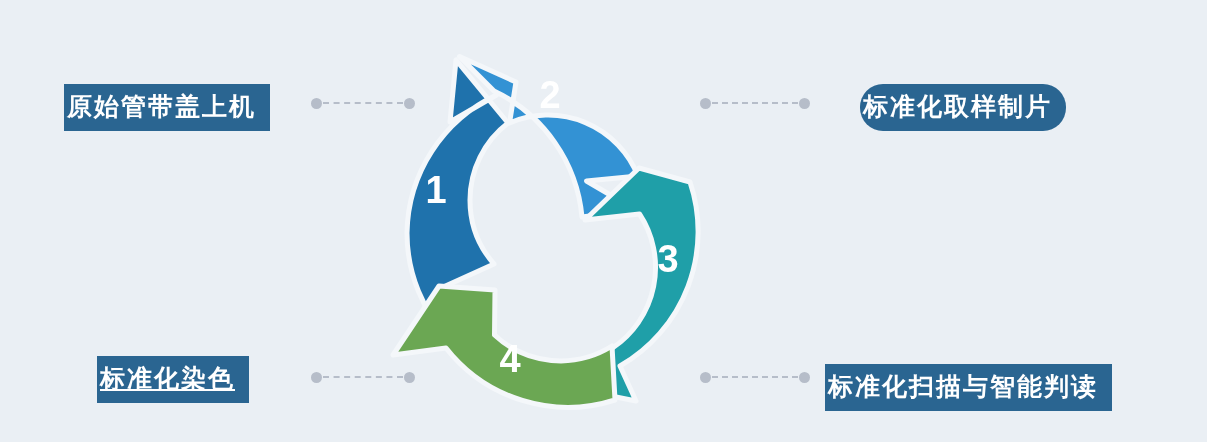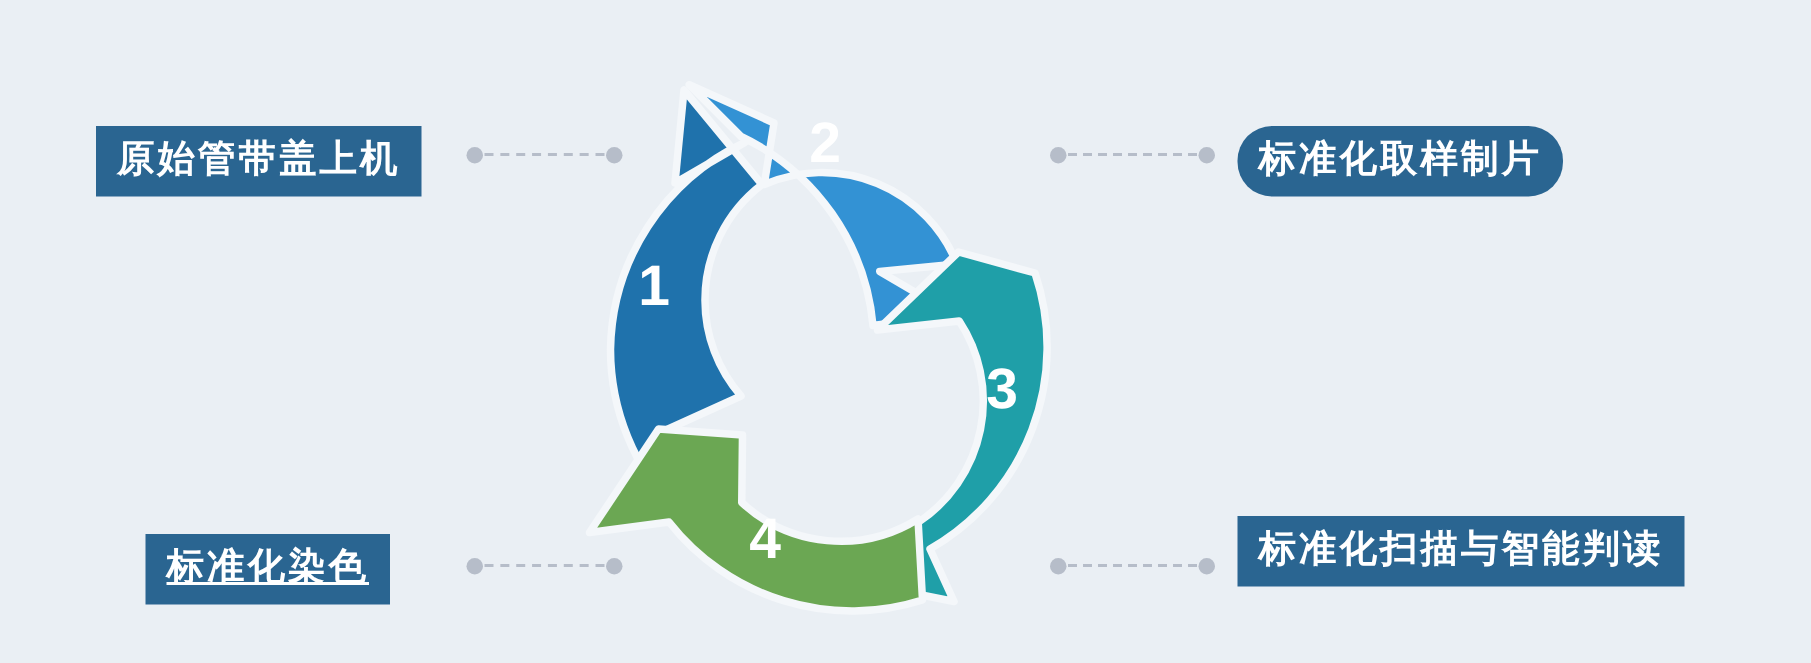--- a/index.html
+++ b/index.html
@@ -27,29 +27,29 @@
     height: 424px;
   }
   .label-box {
     position: absolute;
     background: #2a6591;
     color: #ffffff;
     font-weight: bold;
     font-size: 25px;
     letter-spacing: 2px;
     line-height: 1;
-    padding: 10px 14px 12px 14px;
+    padding: 10px 14px 12px 3px;
     white-space: nowrap;
     box-sizing: border-box;
     text-align: center;
   }
   .lbl-1 { left: 64px;  top: 84px;  }
-  .lbl-2 { left: 825px; top: 84px; border-radius: 23px;  }
+  .lbl-2 { left: 860px; top: 84px; border-radius: 23px;  }
   .lbl-4 { left: 97px;  top: 356px; text-decoration: underline; }
-  .lbl-3 { left: 825px; top: 344px; }
+  .lbl-3 { left: 825px; top: 364px; }
 
   .connector {
     position: absolute;
     height: 12px;
     display: flex;
     align-items: center;
   }
   .connector .dot {
     width: 11px;
     height: 11px;

